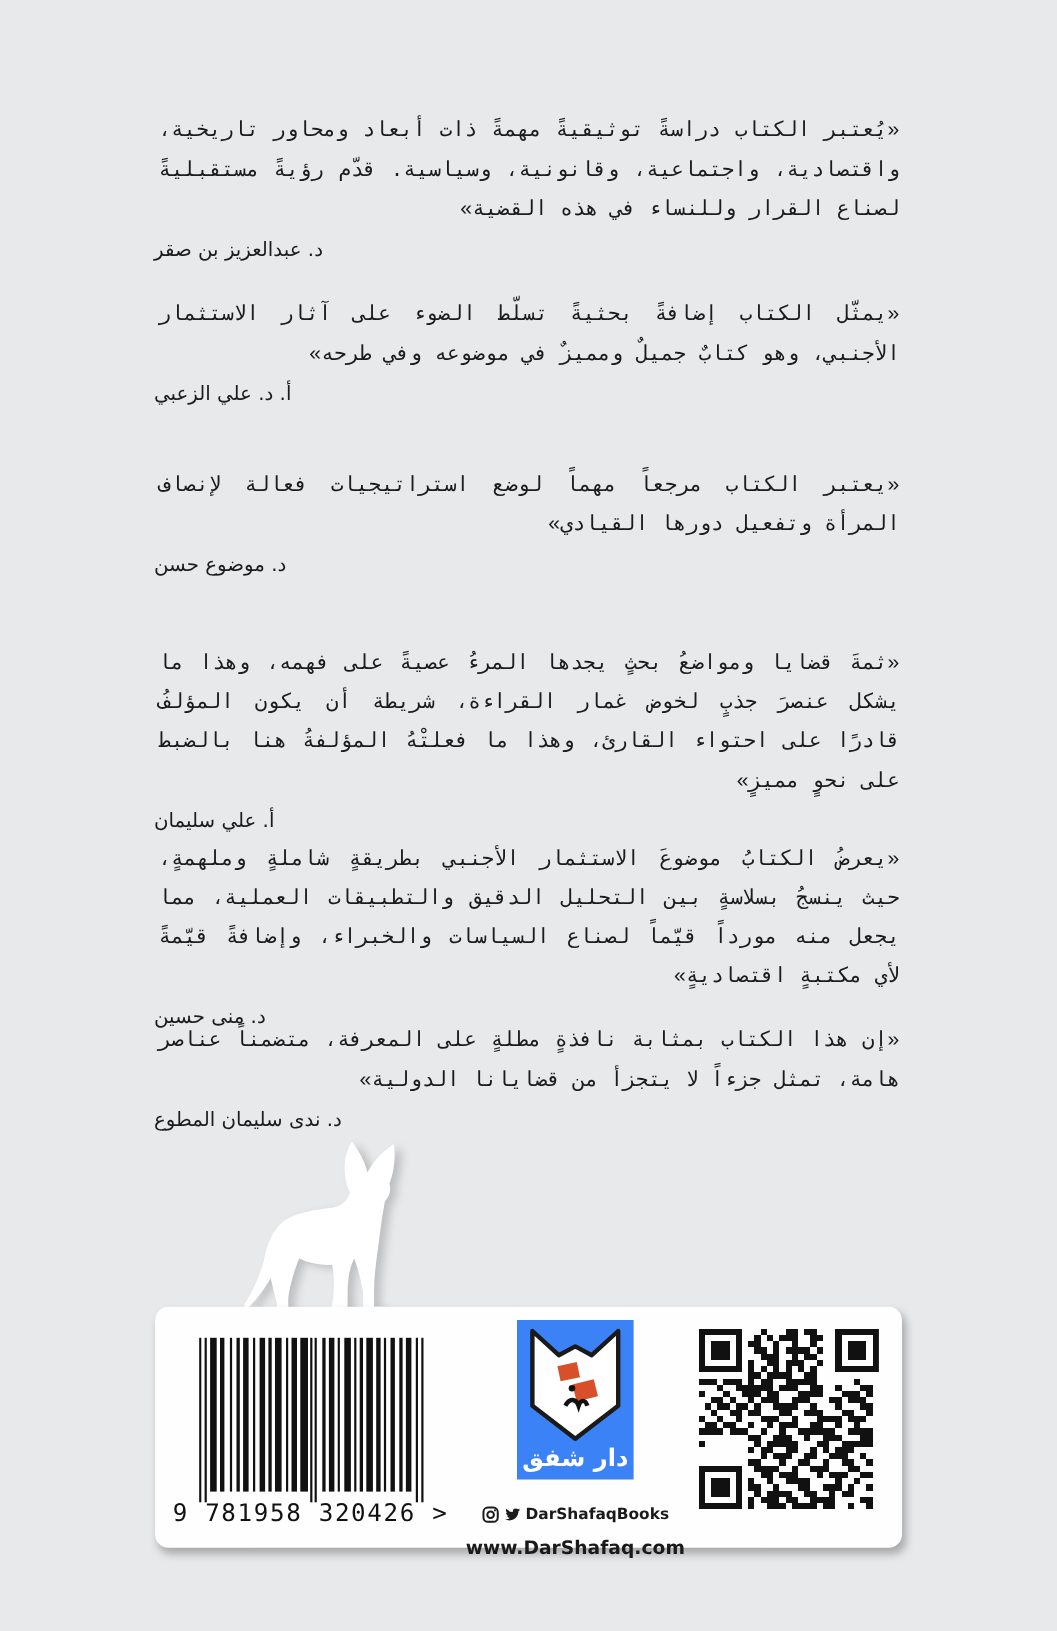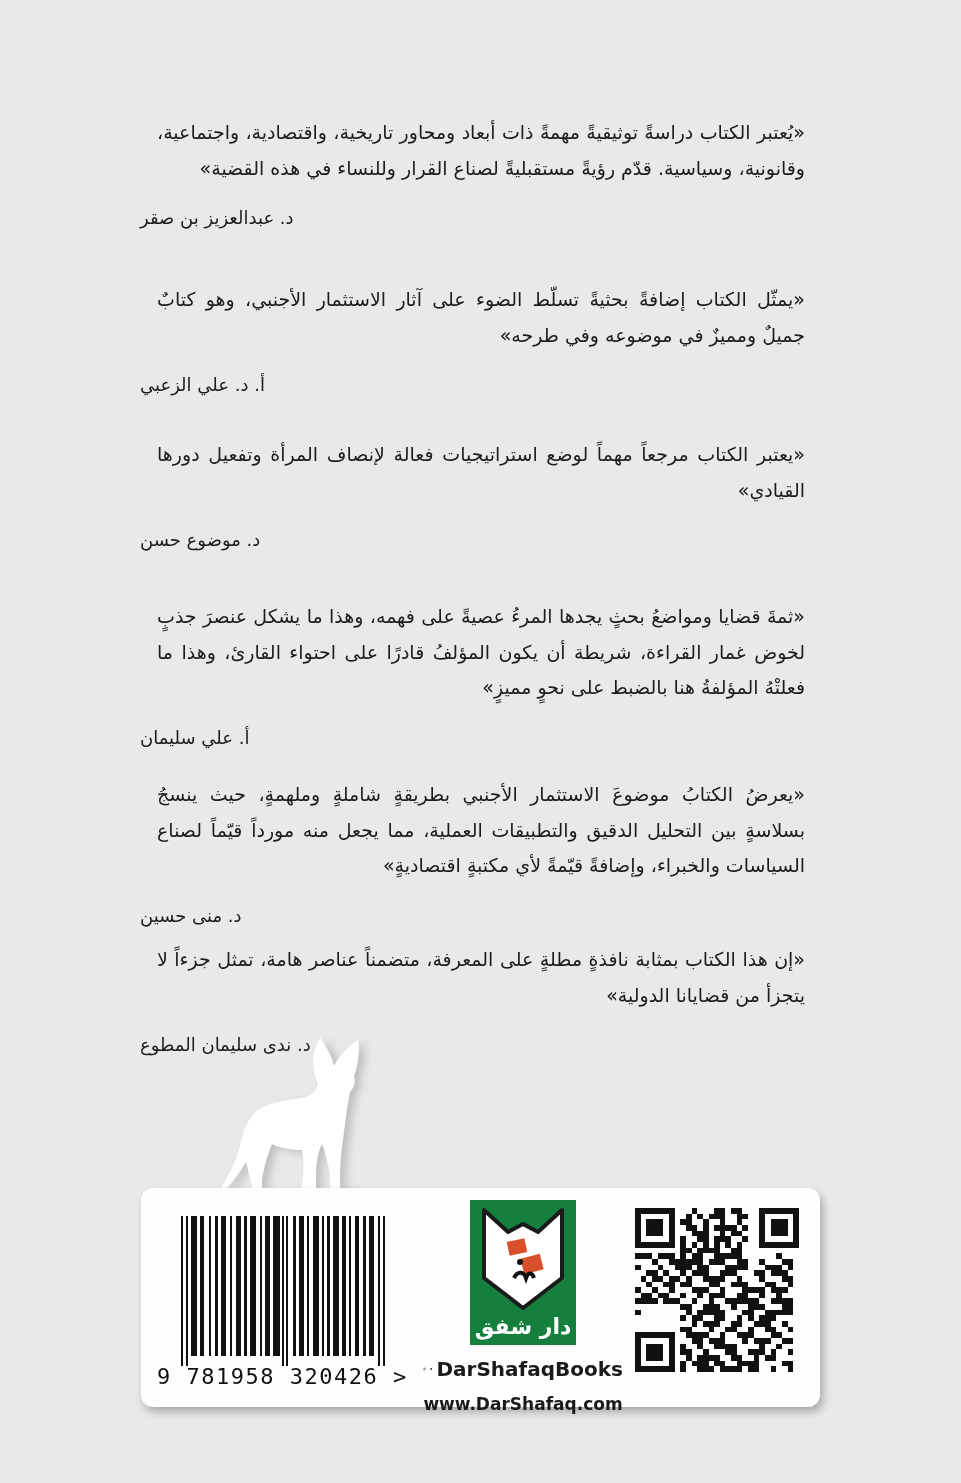--- a/index.html
+++ b/index.html
@@ -20,21 +20,22 @@
     }
     .blurb {
       position: absolute;
       left: 0; right: 0;
     }
     .quote-text {
       font-size: 19px;
       line-height: 35.5px;
       text-align: justify;
       text-align-last: right;
-      margin: 17px;
+      margin: 4px;
+      font-family: Liberation Mono, monospace;
     }
     .attribution {
       font-size: 18px;
       line-height: 30px;
       margin: 0;
       text-align: left;
     }
     .fox {
       position: absolute;
       left: 222px; top: 1036px;
@@ -65,34 +66,34 @@
     }
     .publisher {
       position: absolute;
       left: 282px; top: 12px;
       width: 200px;
       text-align: center;
     }
     .pub-logo {
       margin: 0 auto;
       width: 106px; height: 145px;
-      background: #15803d;
+      background: #3b82f6;
       position: relative;
     }
     .pub-logo svg { position: absolute; left: 0; top: 0; }
     .pub-name {
       position: absolute; left: 0; right: 0; bottom: 6px;
       color: #ffffff;
       font-size: 22px; font-weight: bold;
       direction: rtl;
       text-align: center;
     }
     .social {
-      margin-top: 12px;
-      font-size: 20px; font-weight: bold;
+      margin-top: 24px;
+      font-size: 14px; font-weight: bold;
       color: #1a1a1a;
       display: flex; align-items: center; justify-content: center;
       gap: 4px;
       white-space: nowrap;
     }
     .social .icon { display: inline-block; width: 16px; height: 16px; }
     .website {
       font-size: 17px; font-weight: bold;
       color: #1a1a1a;
       margin-top: 13px;

